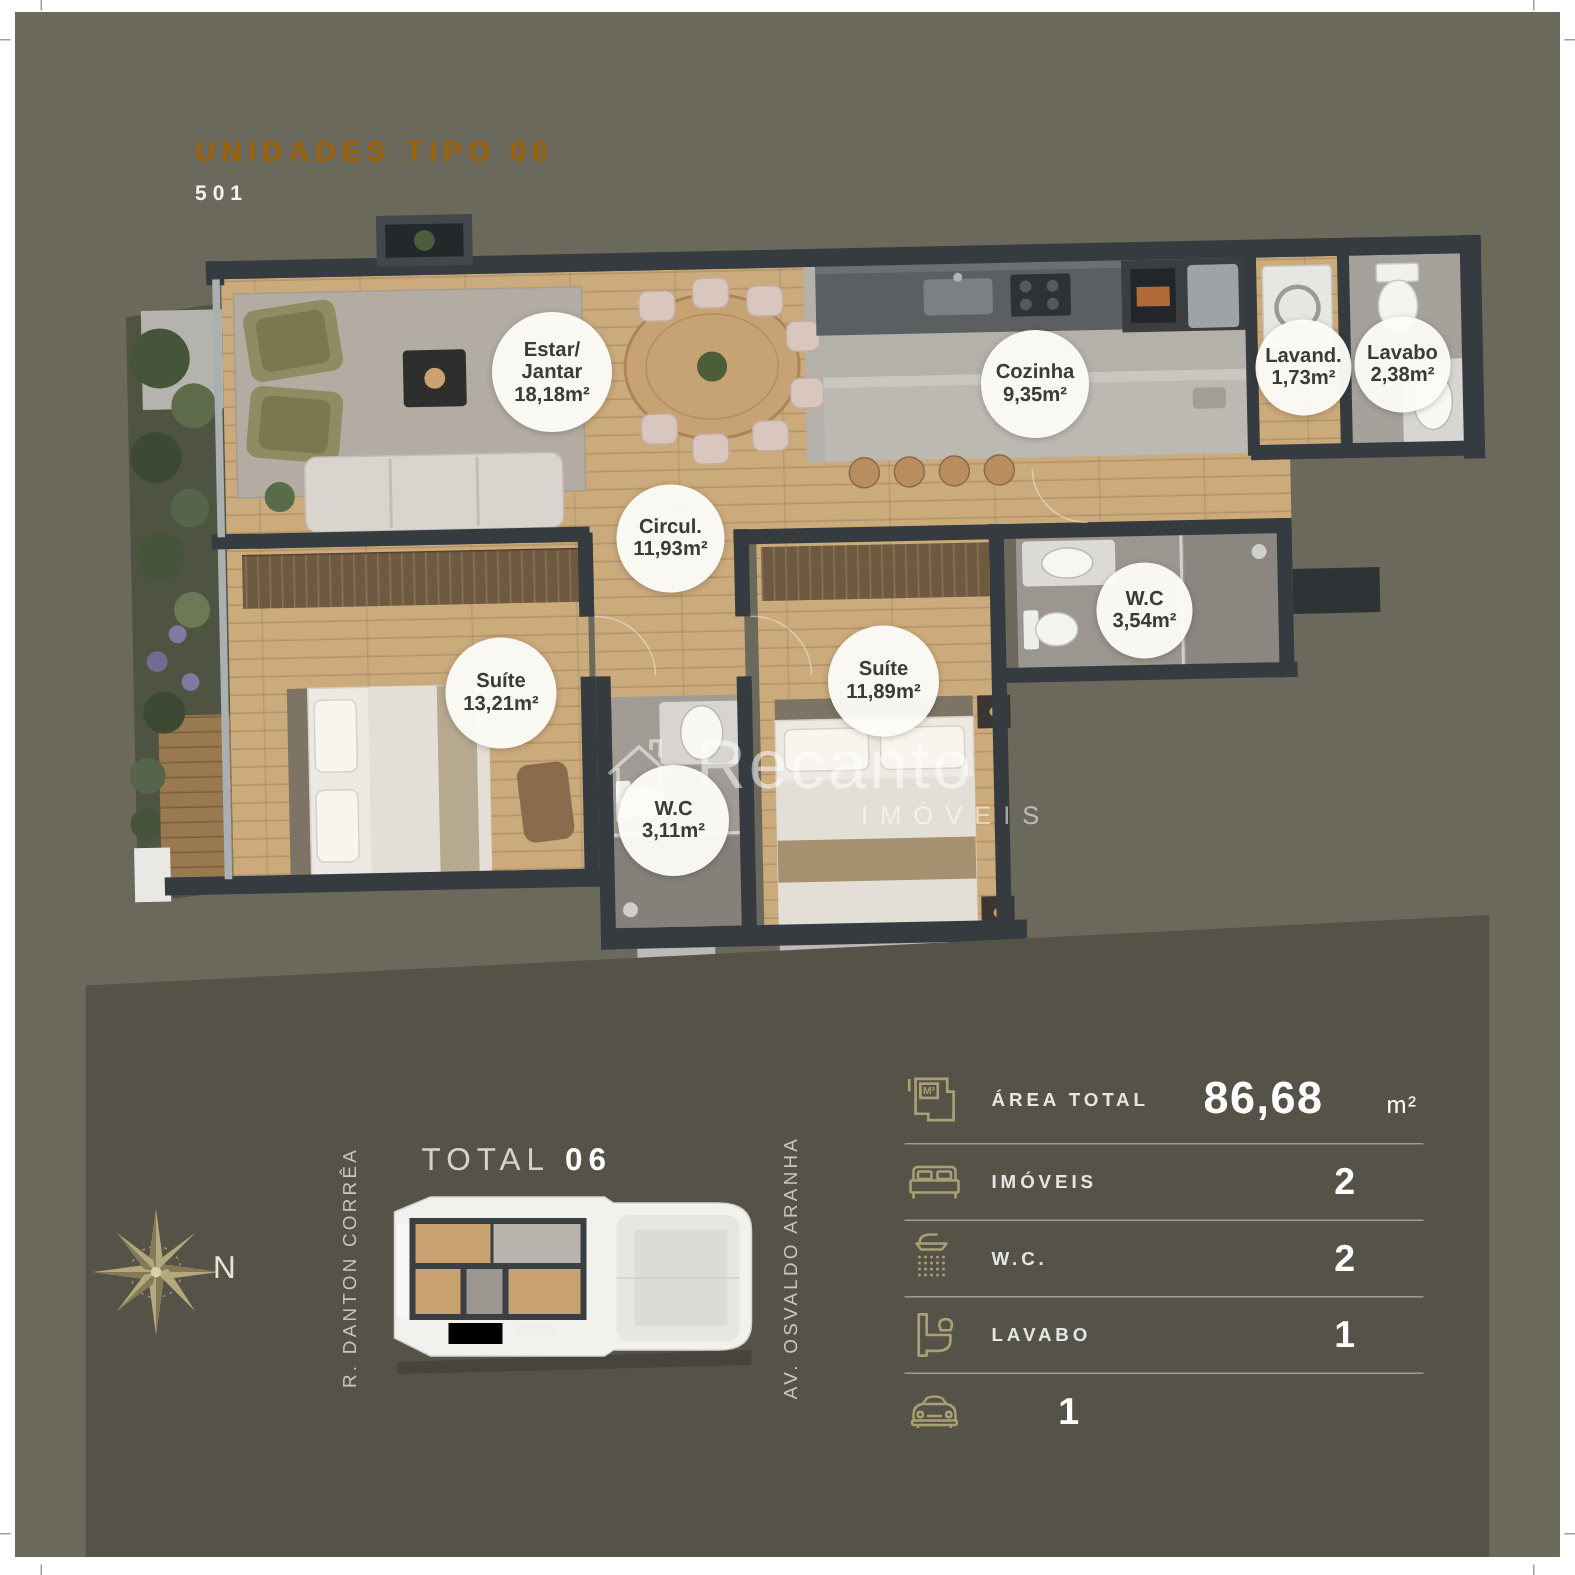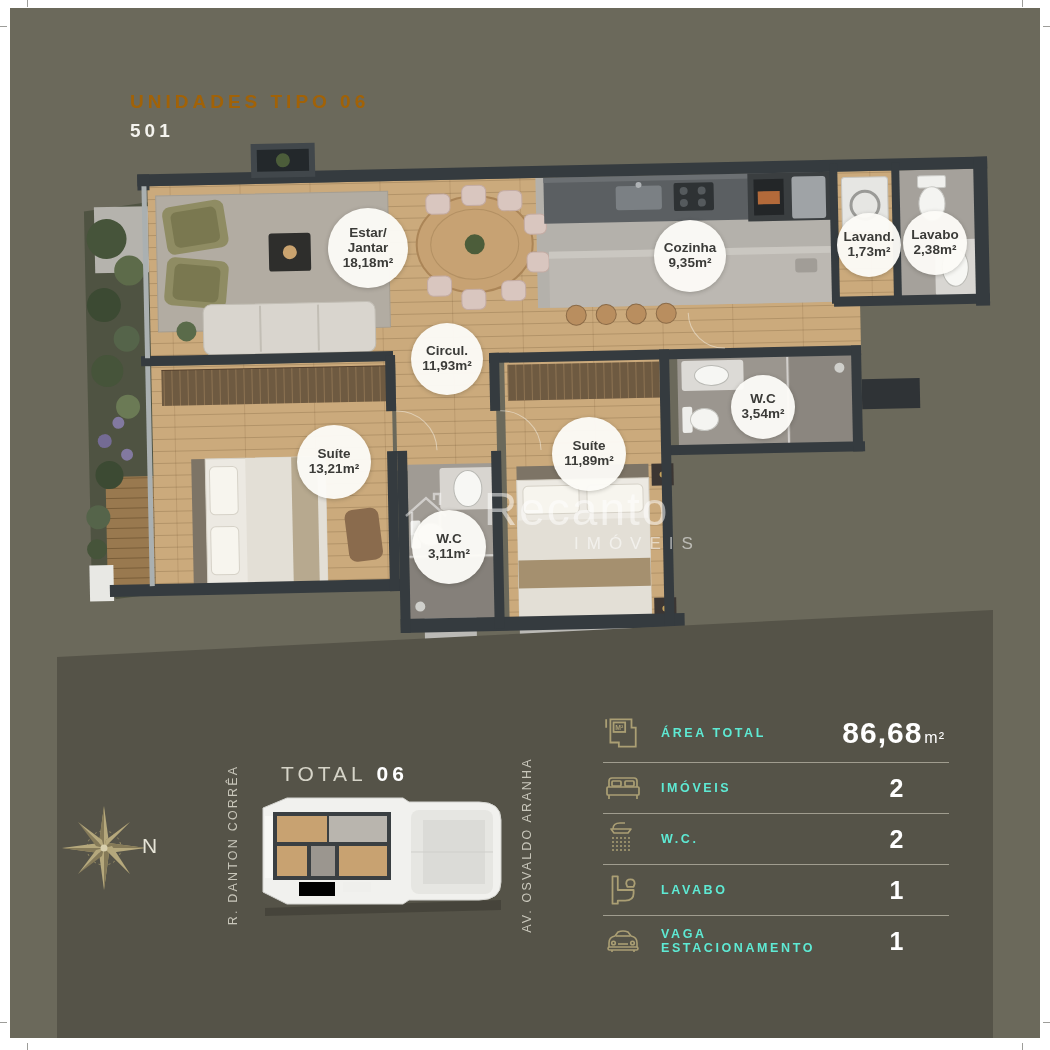--- a/index.html
+++ b/index.html
@@ -4,37 +4,37 @@
 <style>
   html,body{margin:0;padding:0;background:#ffffff;}
   .page{position:relative;width:1050px;height:1050px;background:#ffffff;overflow:hidden;
         font-family:"Liberation Sans", sans-serif;}
   .bg-panel{position:absolute;left:10px;top:8px;width:1030px;height:1030px;background:#6b695b;}
   .crop{position:absolute;background:#9d9d99;}
 
   
   .hdr-title{position:absolute;left:130px;top:91px;font-size:19px;letter-spacing:4px;
              color:#a16207;font-weight:700;}
-  .hdr-unit{position:absolute;left:130px;top:120px;font-size:19px;letter-spacing:4px;
+  .hdr-unit{position:absolute;left:130px;top:120px;font-size:14px;letter-spacing:4px;
             color:#f4f3ee;font-weight:700;}
 
   
   .plan-svg{position:absolute;left:0;top:0;}
 
   
   .badge{position:absolute;border-radius:50%;background:rgba(252,251,247,0.96);
          display:flex;flex-direction:column;align-items:center;justify-content:center;
          color:#3b3b38;text-align:center;box-shadow:0 1px 4px rgba(30,30,25,0.25);}
   .room-name{white-space:pre-line;font-weight:700;font-size:13.5px;line-height:1.12;}
   .room-area{font-weight:700;font-size:13.5px;line-height:1.2;}
 
   
   .watermark{position:absolute;left:398px;top:486px;display:flex;align-items:flex-start;}
   .wm-text{margin-left:10px;}
-  .wm-brand{font-size:46px;font-weight:400;color:rgba(255,255,255,0.52);letter-spacing:2px;line-height:1;margin-left:20px;}
+  .wm-brand{font-size:46px;font-weight:400;color:rgba(255,255,255,0.52);letter-spacing:2px;line-height:1;}
   .wm-sub{font-size:17px;font-weight:500;color:rgba(255,255,255,0.55);letter-spacing:8px;
           margin-top:2px;margin-left:110px;}
 
   
   .bottom-panel{position:absolute;left:57px;top:610px;width:936px;height:428px;
                 background:#555348;clip-path:polygon(0 47px,100% 0,100% 100%,0 100%);}
   .north-label{position:absolute;left:85px;top:224px;font-size:21px;color:#e6e4d7;letter-spacing:2px;}
   .street{position:absolute;color:#c9c7bb;font-size:12.5px;letter-spacing:2.2px;font-weight:500;
           transform:rotate(-90deg);transform-origin:center;white-space:nowrap;width:220px;text-align:center;}
   .street-left{left:66px;top:228px;}
@@ -42,23 +42,23 @@
   .tipo-label{position:absolute;left:224px;top:152px;font-size:21px;letter-spacing:4px;color:#d6d4c8;}
   .tipo-label b{color:#ffffff;font-weight:700;}
   .mini-map{position:absolute;left:196px;top:176px;}
 
   
   .spec-table{position:absolute;left:546px;top:94px;width:346px;}
   .spec-row{display:flex;align-items:center;height:50px;}
   .spec-row.first{height:58px;}
   .spec-row + .spec-row{border-top:1px solid rgba(222,219,203,0.55);}
   .icon-cell{width:58px;display:flex;align-items:center;justify-content:flex-start;}
-  .label-cell{flex:1;color:#5eead4;font-size:12.5px;font-weight:700;letter-spacing:2.6px;}
+  .label-cell{flex:1;color:#e5e5e5;font-size:12.5px;font-weight:700;letter-spacing:2.6px;}
   .value-cell{width:104px;text-align:center;color:#ffffff;font-weight:700;font-size:25px;letter-spacing:1px;}
-  .value-cell.area{display:flex;align-items:baseline;justify-content:flex-end;padding-right:4px;}
+  .value-cell.area{display:flex;align-items:baseline;justify-content:flex-end;padding-right:4px;gap:40px;}
   .value-big{font-size:30px;font-weight:700;letter-spacing:1px;}
   .value-unit{font-size:16px;font-weight:400;margin-left:2px;}
 </style>
 </head>
 <body>
 
 <div class="page">
   <div class="bg-panel"></div>
 
   <div class="crop" style="left:27px;top:0;width:1px;height:7px"></div>
@@ -477,19 +477,18 @@
               <path d="M6 21 v-4 q0 -6 6 -7 l3 -4 q5 -2 10 0 l3 4 q6 1 6 7 v4"></path>
               <path d="M13 10 H27"></path>
               <rect x="5" y="21" width="30" height="3" rx="1.5"></rect>
               <path d="M9 24 v2 M31 24 v2"></path>
               <circle cx="10.5" cy="17" r="1.8"></circle>
               <circle cx="29.5" cy="17" r="1.8"></circle>
               <path d="M15 18 H25"></path>
             </g>
           </svg>
         </div>
-        <div class="label-cell">VAGA ESTACIONAMENTO</div>
         <div class="value-cell">1</div>
       </div>
 
     </div>
   </div>
 </div>
 
 </body></html>

